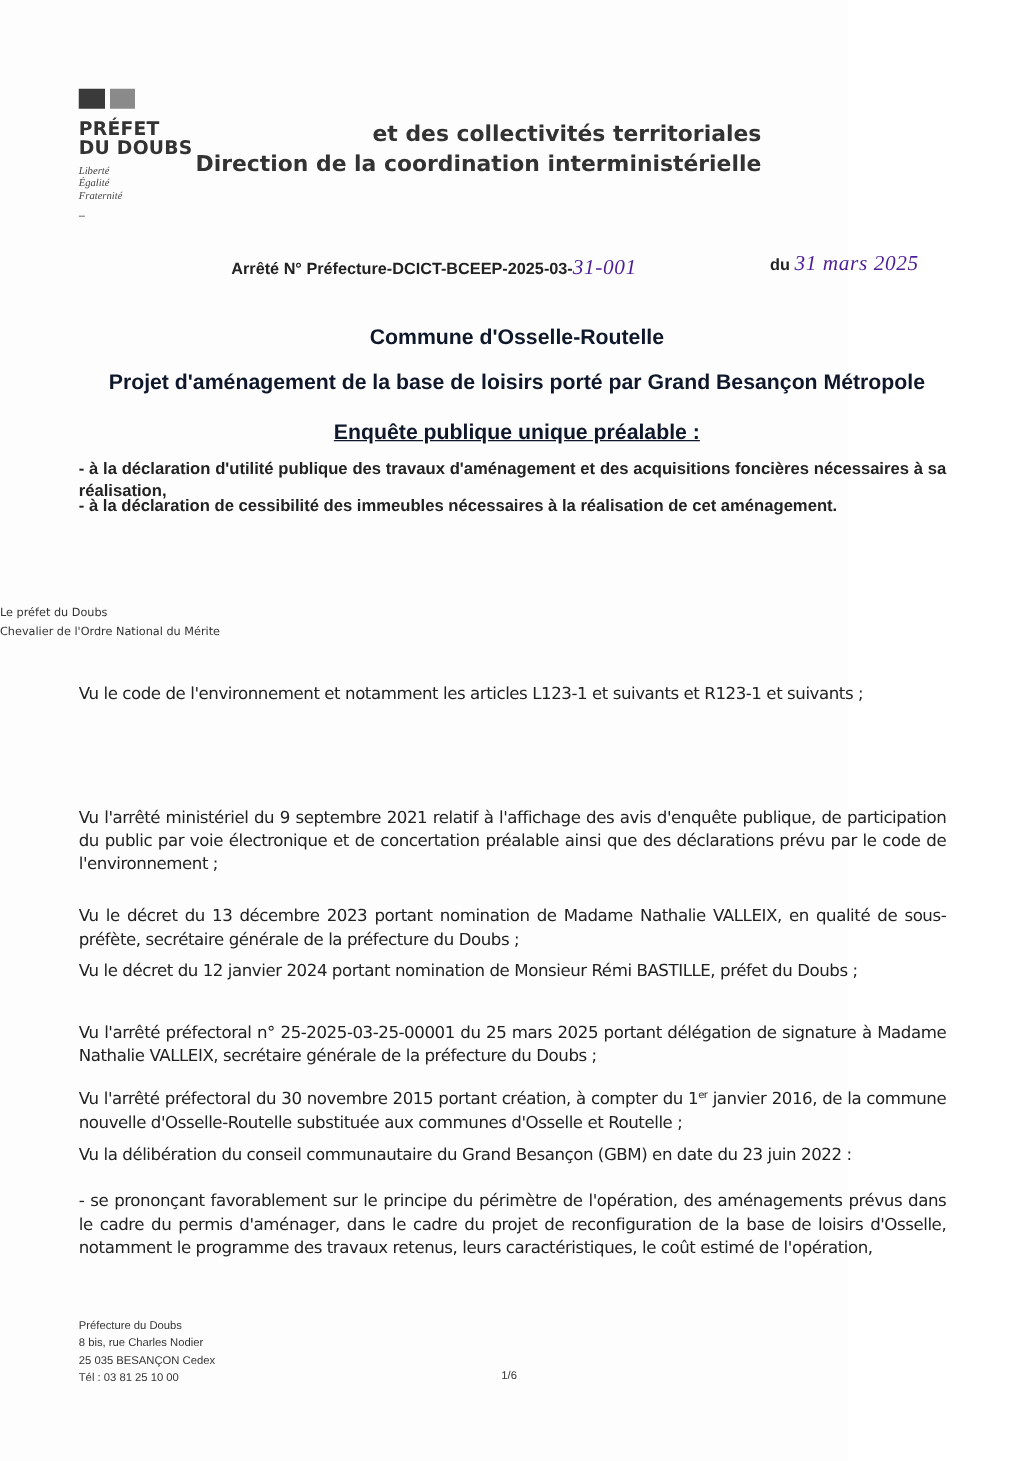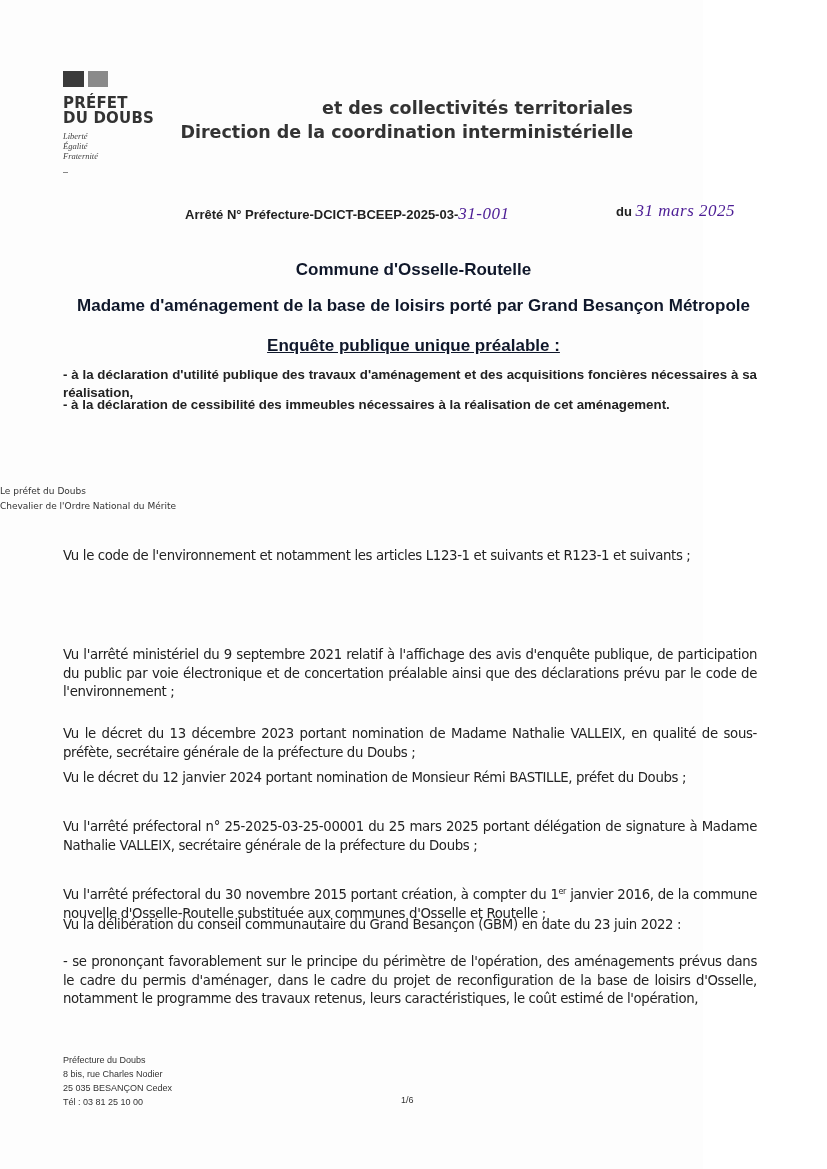--- a/index.html
+++ b/index.html
@@ -1,17 +1,17 @@
 <!DOCTYPE html>
 <html><head>
 <meta charset="utf-8">
 <style>
   html, body { margin: 0; padding: 0; background: #ffffff; }
   body { width: 827px; height: 1169px; position: relative; overflow: hidden; color: #1e1e1e; }
-  .page { position: absolute; left: 0; top: 0; width: 679px; height: 1169px; background: #fdfdfd; padding-left: 24px; }
+  .page { position: absolute; left: 0; top: 0; width: 679px; height: 1169px; background: #fdfdfd; }
 
   .logo { position: absolute; left: 63px; top: 71px; }
   .logo-flag { display: flex; gap: 4px; height: 16px; }
   .flag-a { width: 21px; height: 16px; background: #3a3a3a; }
   .flag-b { width: 20px; height: 16px; background: #8a8a8a; }
   .logo-title { font-family: "DejaVu Sans", sans-serif; font-weight: bold; font-size: 15px; line-height: 15px; letter-spacing: 0.2px; color: #333; margin-top: 9px; }
   .logo-motto { font-family: "Liberation Serif", serif; font-style: italic; font-size: 8.5px; line-height: 10px; color: #444; margin-top: 5px; }
   .logo-dash { font-family: "Liberation Sans", sans-serif; font-size: 9px; color: #444; margin-top: 6px; }
 
   .direction { position: absolute; right: 70px; top: 96px; text-align: right; font-family: "DejaVu Sans", sans-serif; font-weight: bold; font-size: 17.5px; line-height: 24px; color: #333; }
@@ -61,37 +61,37 @@
 
   <div class="arrete">
     <span>Arrêté N° Préfecture-DCICT-BCEEP-2025-03-</span><span class="hand">31-001</span>
   </div>
   <div class="arrete-date">
     <span>du</span>
     <span class="hand">31 mars 2025</span>
   </div>
 
   <div class="center-bold" style="top:260px;">Commune d'Osselle-Routelle</div>
-  <div class="center-bold" style="top:296px;">Madame d'aménagement de la base de loisirs porté par Grand Besançon Métropole</div>
+  <div class="center-bold" style="top:296px;">Projet d'aménagement de la base de loisirs porté par Grand Besançon Métropole</div>
   <div class="center-bold" style="top:336px;"><span class="underline">Enquête publique unique préalable :</span></div>
 
   <div class="decl" style="top:366px;">- à la déclaration d'utilité publique des travaux d'aménagement et des acquisitions foncières nécessaires à sa réalisation,</div>
   <div class="decl" style="top:396px;">- à la déclaration de cessibilité des immeubles nécessaires à la réalisation de cet aménagement.</div>
 
   <div class="signer" style="top:484px;">
     <div>Le préfet du Doubs</div>
     <div>Chevalier de l'Ordre National du Mérite</div>
   </div>
 
   <div class="vu" style="top:547px;">Vu le code de l'environnement et notamment les articles L123-1 et suivants et R123-1 et suivants ;</div>
   <div class="vu" style="top:646px;">Vu l'arrêté ministériel du 9 septembre 2021 relatif à l'affichage des avis d'enquête publique, de participation du public par voie électronique et de concertation préalable ainsi que des déclarations prévu par le code de l'environnement ;</div>
   <div class="vu" style="top:725px;">Vu le décret du 13 décembre 2023 portant nomination de Madame Nathalie VALLEIX, en qualité de sous-préfète, secrétaire générale de la préfecture du Doubs ;</div>
   <div class="vu" style="top:769px;">Vu le décret du 12 janvier 2024 portant nomination de Monsieur Rémi BASTILLE, préfet du Doubs ;</div>
   <div class="vu" style="top:818px;">Vu l'arrêté préfectoral n° 25-2025-03-25-00001 du 25 mars 2025 portant délégation de signature à Madame Nathalie VALLEIX, secrétaire générale de la préfecture du Doubs ;</div>
-  <div class="vu" style="top:867px;margin-top:16px;"><span>Vu l'arrêté préfectoral du 30 novembre 2015 portant création, à compter du 1</span><sup style="font-size:8px;">er</sup><span> janvier 2016, de la commune nouvelle d'Osselle-Routelle substituée aux communes d'Osselle et Routelle ;</span></div>
+  <div class="vu" style="top:867px;"><span>Vu l'arrêté préfectoral du 30 novembre 2015 portant création, à compter du 1</span><sup style="font-size:8px;">er</sup><span> janvier 2016, de la commune nouvelle d'Osselle-Routelle substituée aux communes d'Osselle et Routelle ;</span></div>
   <div class="vu" style="top:916px;">Vu la délibération du conseil communautaire du Grand Besançon (GBM) en date du 23 juin 2022 :</div>
   <div class="vu" style="top:953px;">- se prononçant favorablement sur le principe du périmètre de l'opération, des aménagements prévus dans le cadre du permis d'aménager, dans le cadre du projet de reconfiguration de la base de loisirs d'Osselle, notamment le programme des travaux retenus, leurs caractéristiques, le coût estimé de l'opération,</div>
 
   <div class="footer">
     <div>Préfecture du Doubs</div>
     <div>8 bis, rue Charles Nodier</div>
     <div>25 035 BESANÇON Cedex</div>
     <div>Tél : 03 81 25 10 00</div>
   </div>
   <div class="page-num">1/6</div>

